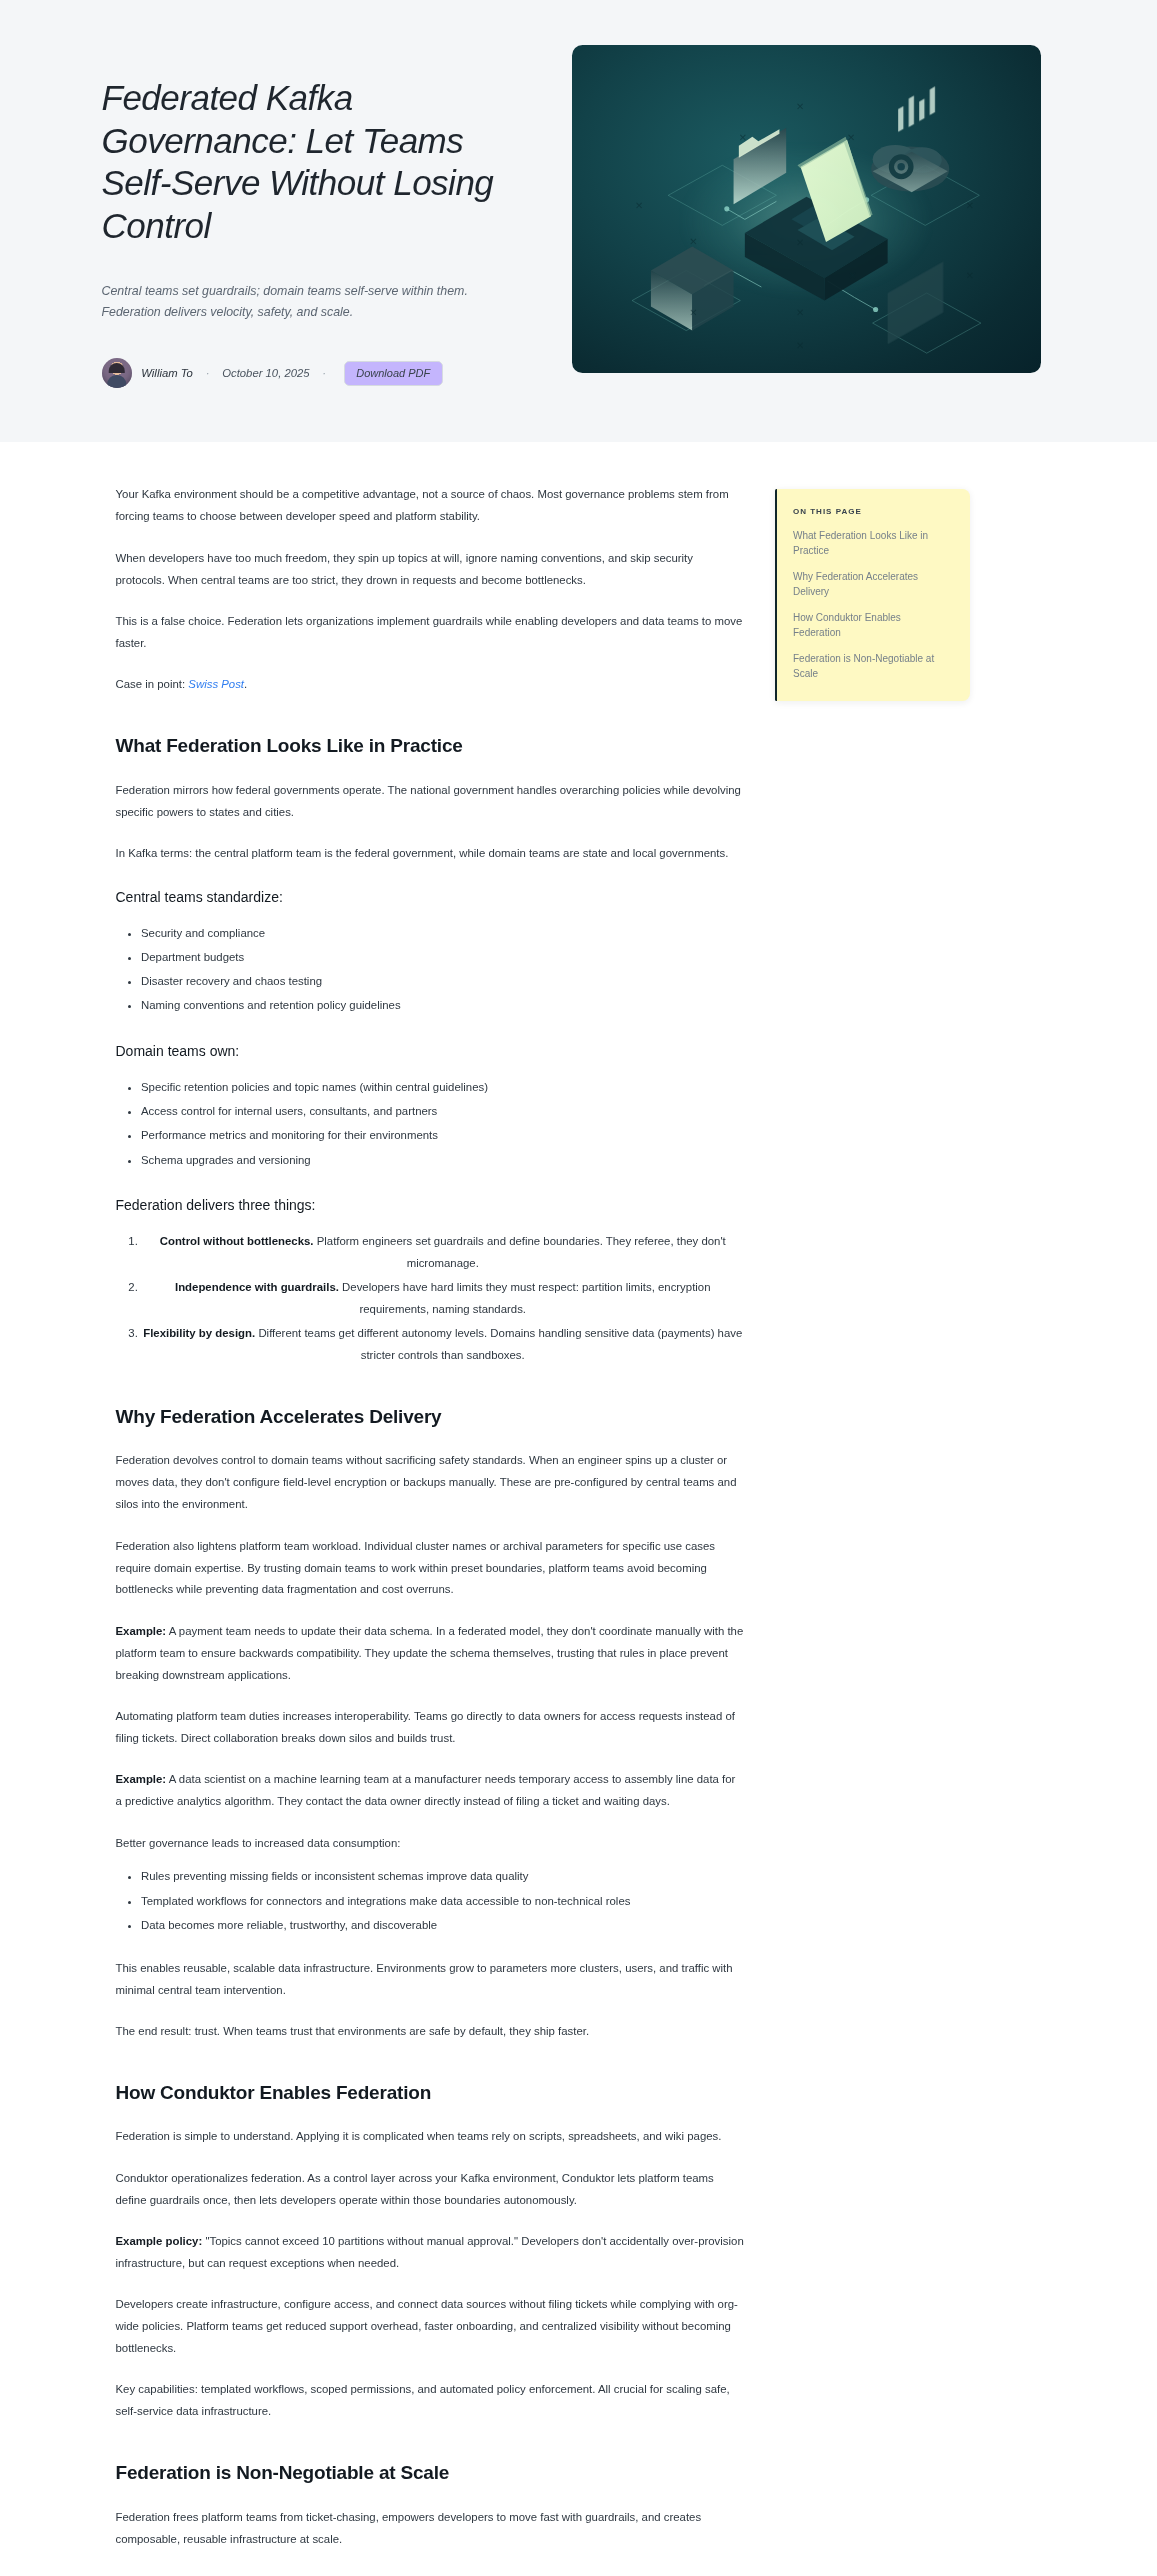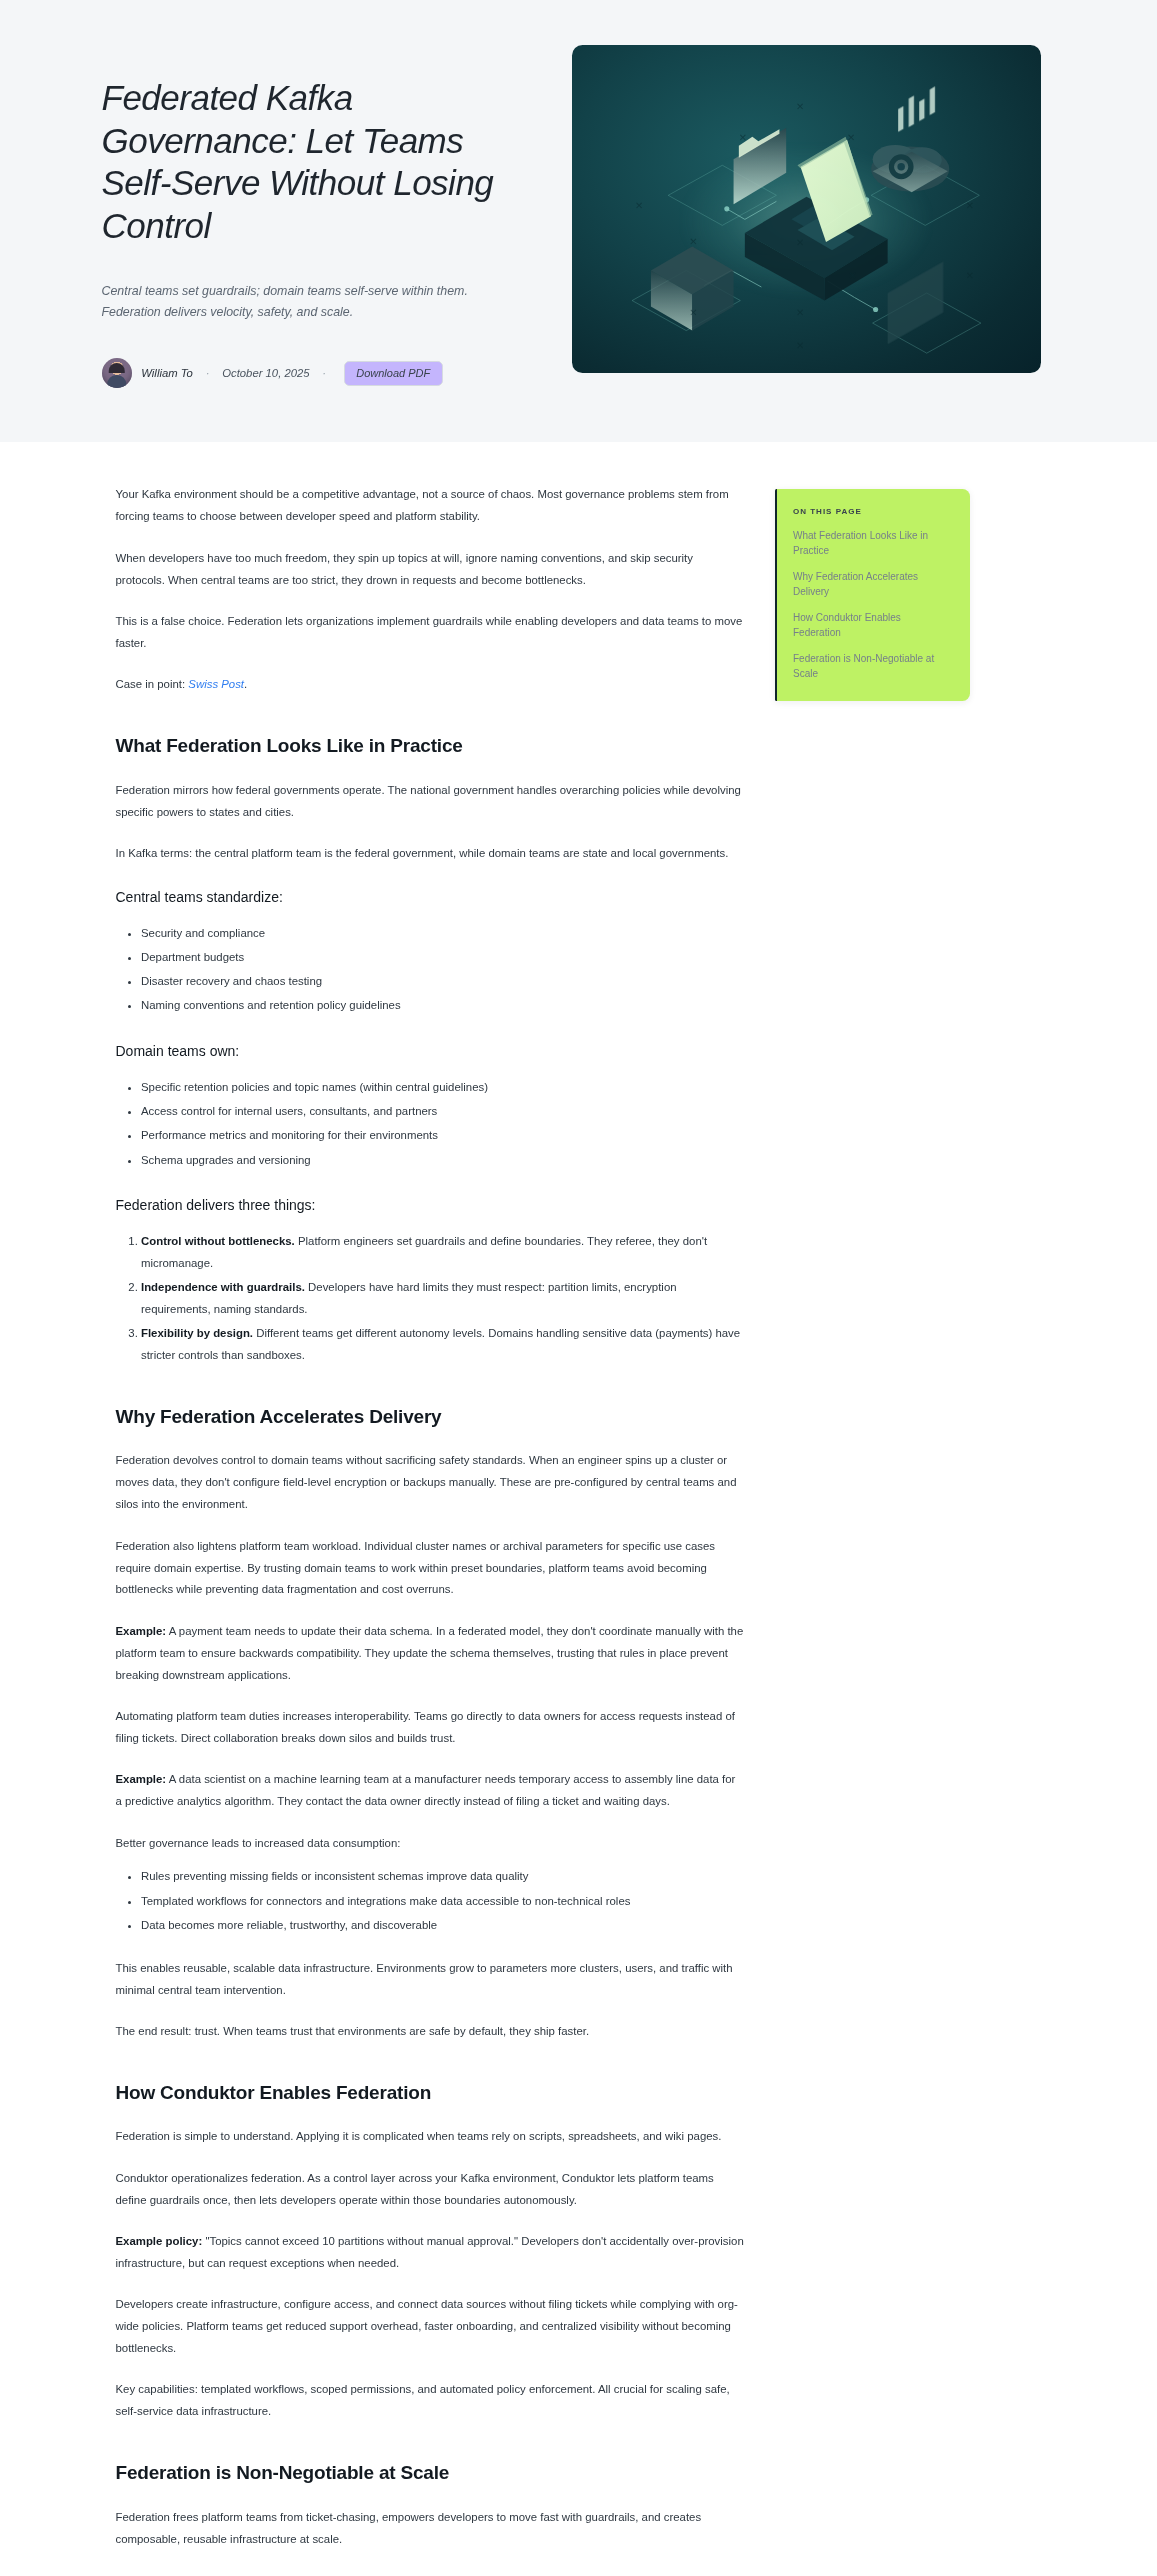--- a/index.html
+++ b/index.html
@@ -101,30 +101,30 @@
   article p.tight { margin-bottom:12px; }
   article h2 {
     font-size:19px; font-weight:700; color:#131a21;
     margin:39px 0 22.5px 0; letter-spacing:-0.2px;
   }
   article h2:first-child { margin-top:0; }
   article .lead-bold { font-weight:400; color:#131a21; font-size:14px; margin:0 0 12px 0; line-height:1.9;}
   article ul, article ol { margin:0 0 21px 0; padding-left:25.5px; }
   article li { font-size:11.4px; line-height:1.92; color:#2e3740; margin-bottom:2.3px; }
   article ul li { list-style:disc; }
-  article ol li { list-style:decimal; }
+  article ol li { list-style:decimal;text-align:center; }
   article b, article strong { font-weight:700; color:#131a21; }
   a.link { color:#2f7df0; text-decoration:none;font-style:italic; }
 
   
   .toc-wrap { width:195px; flex:none; padding-top:4.5px; }
   .toc {
     border-left:2.3px solid #10262b;
     border-radius:1.5px 7.5px 7.5px 1.5px;
-    background:#bef264;
+    background:#fef9c3;
     box-shadow:0 1.5px 7.5px rgba(16,28,40,.07);
     padding:18px 19.5px 19.5px 16.5px;
   }
   .toc-title {
     font-size:8px; letter-spacing:1px; font-weight:700;
     color:#39434d; text-transform:uppercase; margin-bottom:13.5px;
   }
   .toc-item {
     display:block;
     font-size:10px; line-height:1.45; color:#76808a;

